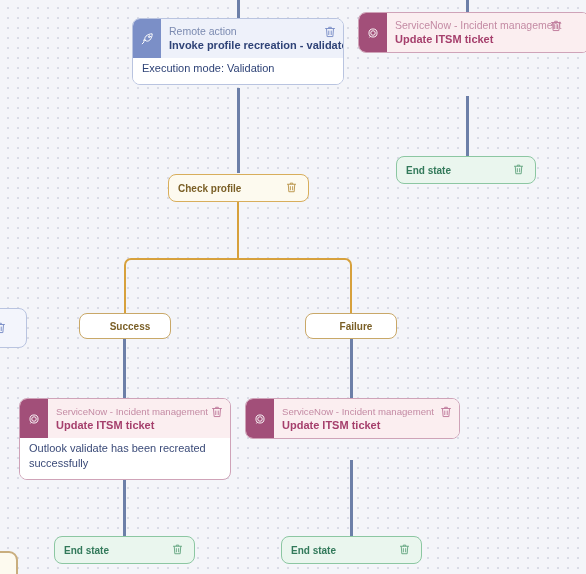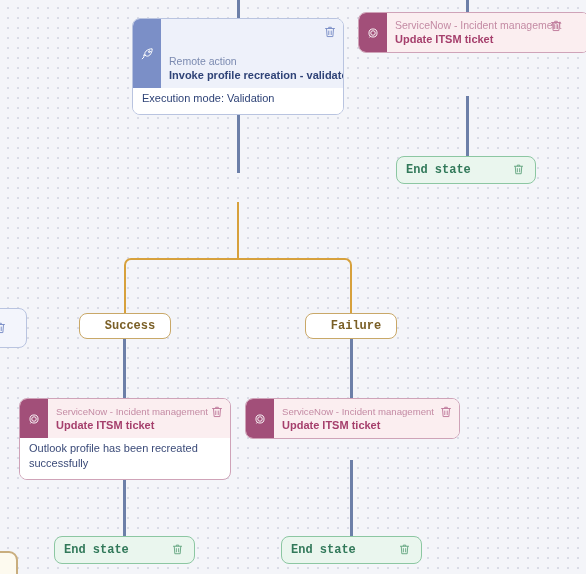--- a/index.html
+++ b/index.html
@@ -93,21 +93,21 @@
     width: 14px;
     height: 14px;
   }
 
   
   .card.blue {
     border: 1px solid #b9c4e0;
   }
   .card.blue .card-head { background: #eef1fa; }
   .card.blue .card-icon { background: #7b8fc7; }
-  .card.blue .card-kicker { color: #7b8ab0; margin-top: 30px; }
+  .card.blue .card-kicker { color: #7b8ab0; }
   .card.blue .card-title { color: #2f4377; }
   .card.blue .card-body { color: #2f4377; }
 
   
   .card.plum {
     border: 1px solid #cfa3b8;
   }
   .card.plum .card-head { background: #fbeef0; }
   .card.plum .card-icon { background: #a24f79; }
   .card.plum .card-kicker { color: #c48ba4; }
@@ -115,22 +115,21 @@
   .card.plum .card-body { color: #3a4a78; }
 
   
   .pill {
     position: absolute;
     box-sizing: border-box;
     border-radius: 8px;
     display: flex;
     align-items: center;
     padding: 0 9px;
-    font-size: 12px;
-    font-family: Liberation Mono, monospace;
+    font-size: 10px;
   }
   .pill .pill-label { flex: 1; }
   .pill .pill-trash { width: 14px; height: 14px; }
 
   .pill.cream {
     background: #fdfaef;
     border: 1px solid #d8ae5c;
     color: #7a5f26;
   }
   .pill.cream .pill-label { font-weight: bold; }
@@ -248,20 +247,31 @@
         <svg viewBox="0 0 16 16" width="14" height="14" fill="none" stroke="#c07b9c" stroke-width="1.1">
           <path d="M2.5 4h11"></path>
             <path d="M6.5 4V2.6h3V4"></path>
           <path d="M4 4l.7 9.2h6.6L12 4"></path>
             <path d="M6.6 6.4v5M9.4 6.4v5"></path>
         </svg>
       </span>
     </div>
   </div>
 
+  <div class="pill cream" style="left:168px; top:174px; width:141px; height:28px;">
+    <span class="pill-label">Check profile</span>
+    <span class="pill-trash">
+      <svg viewBox="0 0 16 16" width="13" height="13" fill="none" stroke="#b79043" stroke-width="1.1">
+        <path d="M2.5 4h11"></path>
+          <path d="M6.5 4V2.6h3V4"></path>
+        <path d="M4 4l.7 9.2h6.6L12 4"></path>
+          <path d="M6.6 6.4v5M9.4 6.4v5"></path>
+      </svg>
+    </span>
+  </div>
 
   <div class="pill white" style="left:79px; top:313px; width:92px; height:26px;">
     <span class="pill-label">Success</span>
   </div>
   <div class="pill white" style="left:305px; top:313px; width:92px; height:26px;">
     <span class="pill-label">Failure</span>
   </div>
 
   <div class="card plum" style="left:19px; top:398px; width:212px;">
     <div class="card-head">
@@ -278,21 +288,21 @@
       </div>
       <span class="card-trash">
         <svg viewBox="0 0 16 16" width="14" height="14" fill="none" stroke="#c07b9c" stroke-width="1.1">
           <path d="M2.5 4h11"></path>
             <path d="M6.5 4V2.6h3V4"></path>
           <path d="M4 4l.7 9.2h6.6L12 4"></path>
             <path d="M6.6 6.4v5M9.4 6.4v5"></path>
         </svg>
       </span>
     </div>
-    <div class="card-body" style="max-width:180px;">Outlook profile has been recreated successfully</div>
+    <div class="card-body" style="max-width:180px;">Outlook validate has been recreated successfully</div>
   </div>
 
   <div class="card plum" style="left:245px; top:398px; width:215px;">
     <div class="card-head">
       <div class="card-icon">
         <svg viewBox="0 0 18 18" width="14" height="14" fill="none" stroke="#ffffff" stroke-width="1.2">
           <circle cx="9" cy="9" r="5.2"></circle>
           <circle cx="9" cy="9" r="2.9"></circle>
           <path d="M5.6 13.2l-1.2 1.5"></path>
         </svg>

